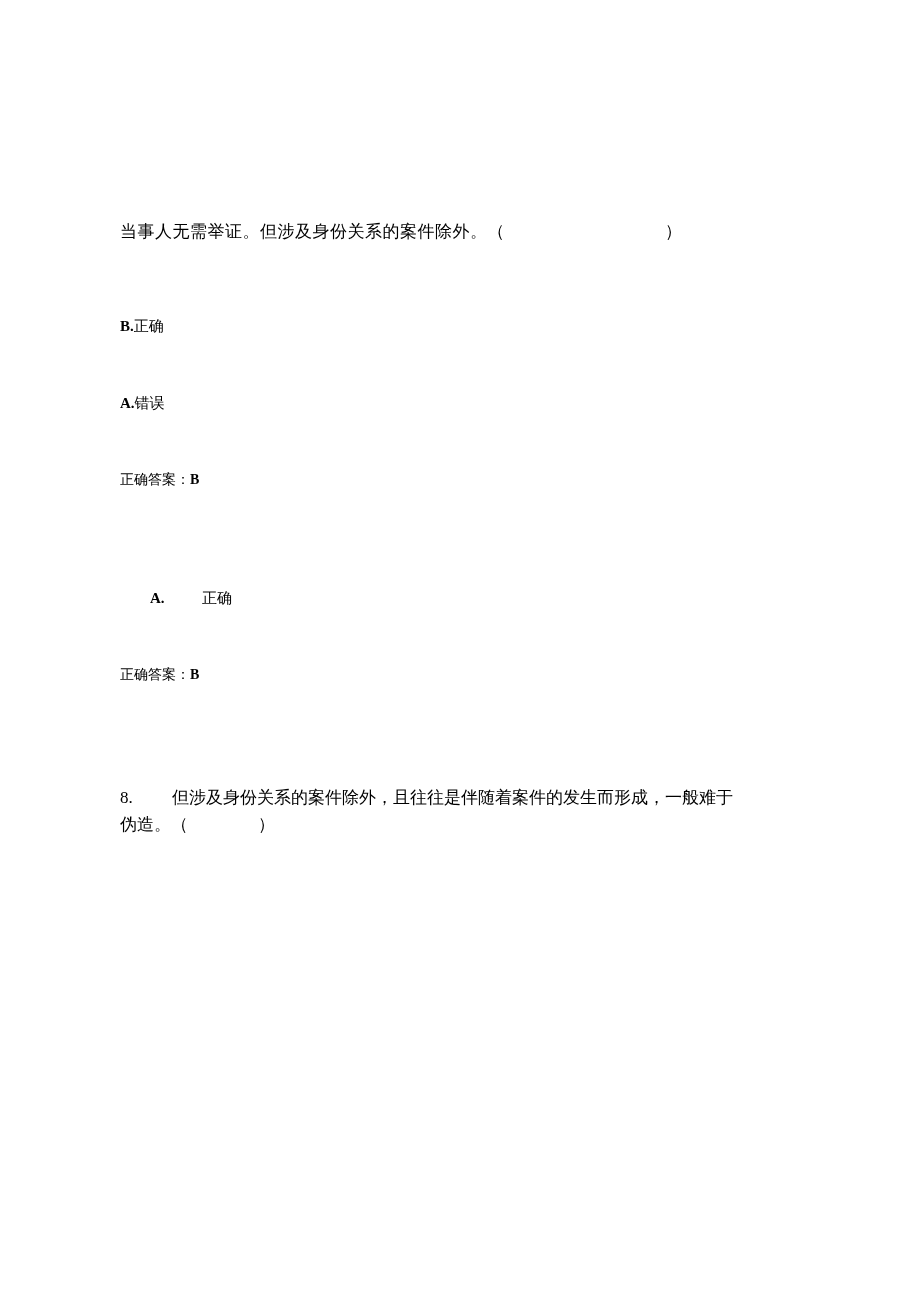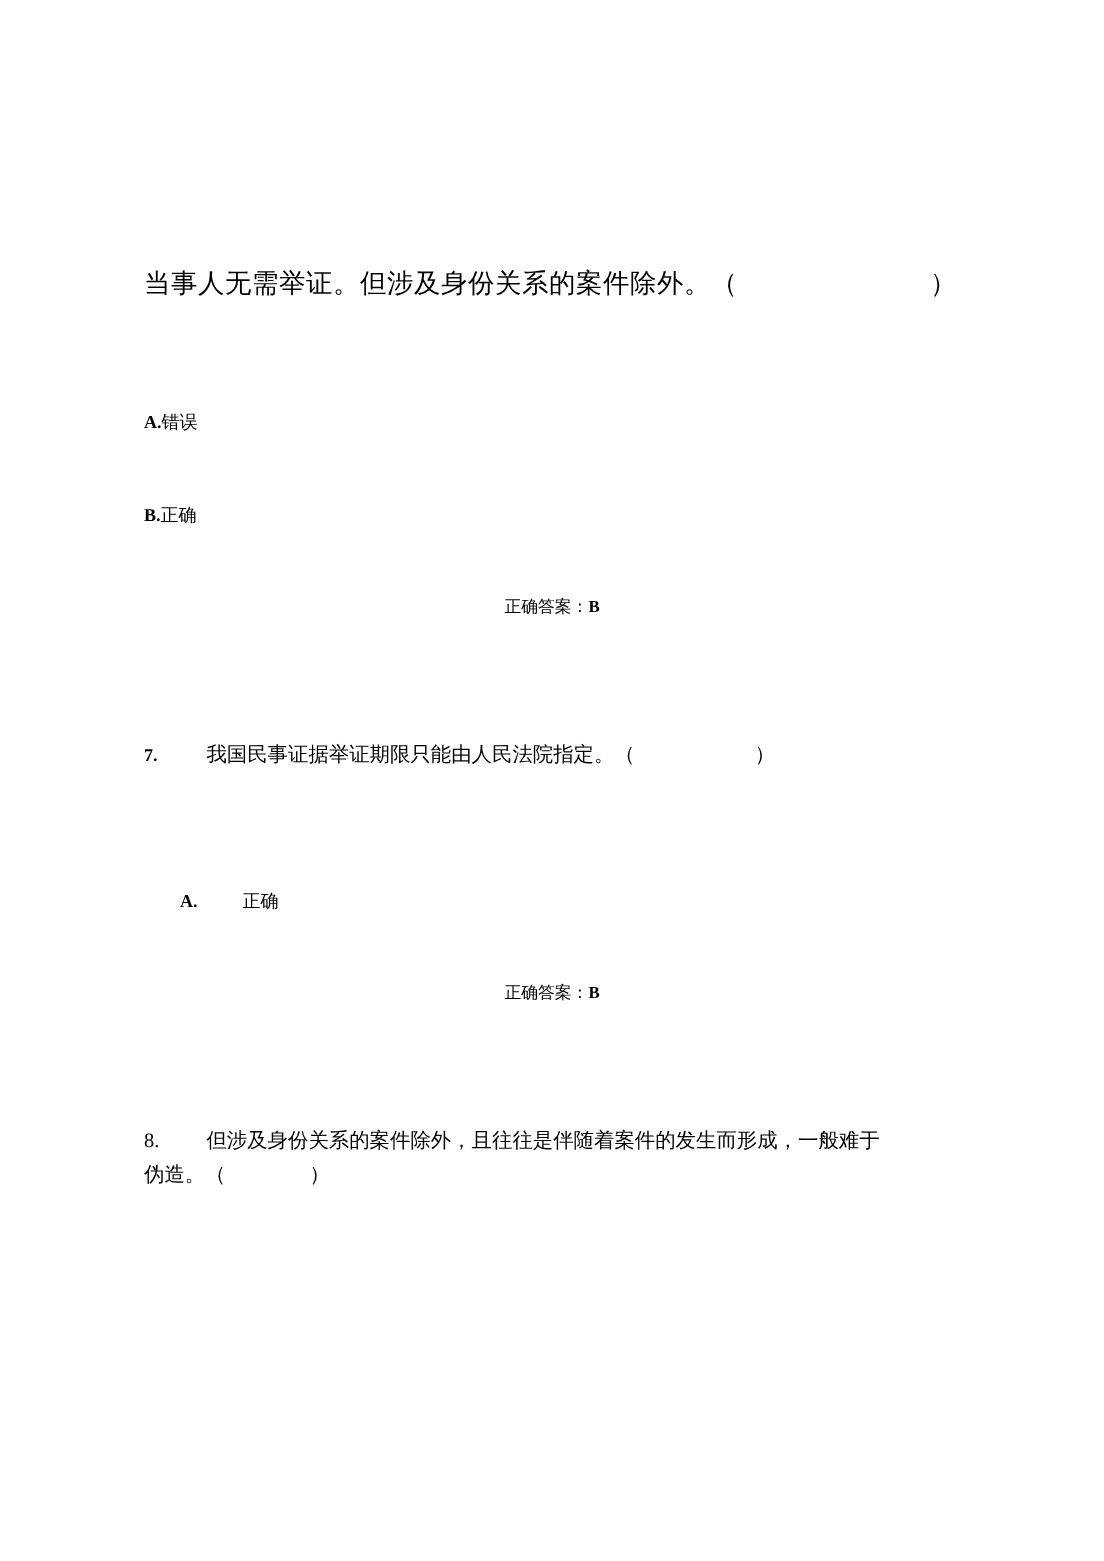--- a/index.html
+++ b/index.html
@@ -12,23 +12,23 @@
       height: 1301px;
       background: #ffffff;
       font-family: "SimSun", "宋体", serif;
       color: #000000;
       position: relative;
     }
     .content {
       padding: 218px 120px 0 120px;
     }
     .question-continuation {
-      font-size: 22px;
+      font-size: 17px;
       line-height: 1.6;
-      margin-bottom: 90px;
+      margin-bottom: 72px;
       letter-spacing: 0.5px;
     }
     .option {
       font-size: 15px;
       margin-bottom: 58px;
     }
     .option .label {
       font-weight: bold;
       font-family: "Times New Roman", serif;
     }
@@ -43,21 +43,20 @@
     .option-indent .label {
       font-weight: bold;
       font-family: "Times New Roman", serif;
       display: inline-block;
       width: 52px;
     }
     .answer {
       font-size: 14px;
       margin-top: 28px;
       margin-bottom: 100px;
-      text-align: center;
     }
     .answer .prefix {
       font-family: "SimSun", "宋体", serif;
     }
     .answer .value {
       font-weight: bold;
       font-family: "Times New Roman", serif;
     }
     .question {
       font-size: 17px;
@@ -86,34 +85,31 @@
   </style>
 </head>
 <body>
 
 <div class="content">
   <div class="question-continuation">
     <span>当事人无需举证。但涉及身份关系的案件除外。（</span><span class="spacer" style="width:160px;"></span><span>）</span>
   </div>
 
   <div class="option">
-    <span class="label">A.</span><span class="text">错误</span>
+    <span class="label">B.</span><span class="text">正确</span>
   </div>
 
   <div class="option">
-    <span class="label">B.</span><span class="text">正确</span>
+    <span class="label">A.</span><span class="text">错误</span>
   </div>
 
   <div class="answer">
     <span class="prefix">正确答案：</span><span class="value">B</span>
   </div>
 
-  <div class="question">
-    <span class="number">7.</span><span>我国民事证据举证期限只能由人民法院指定。（</span><span class="spacer" style="width:100px;"></span><span>）</span>
-  </div>
 
   <div class="option-indent">
     <span class="label">A.</span><span class="text">正确</span>
   </div>
 
 
   <div class="answer">
     <span class="prefix">正确答案：</span><span class="value">B</span>
   </div>
 

